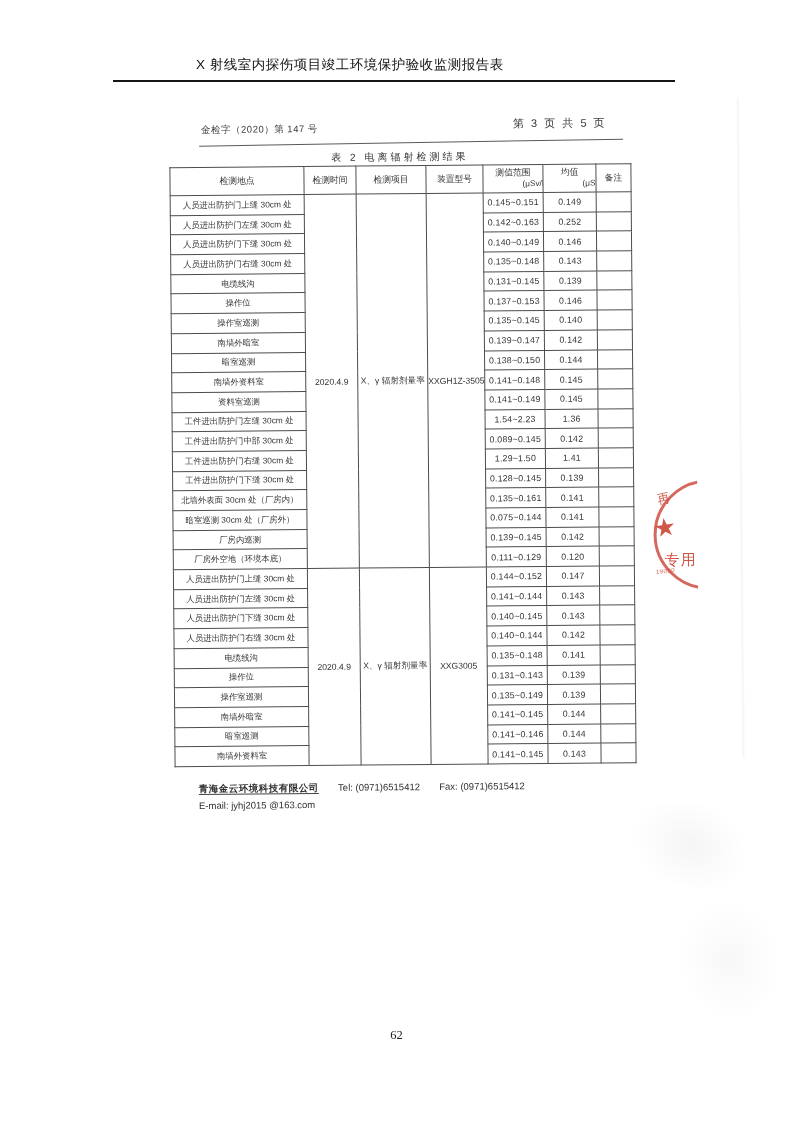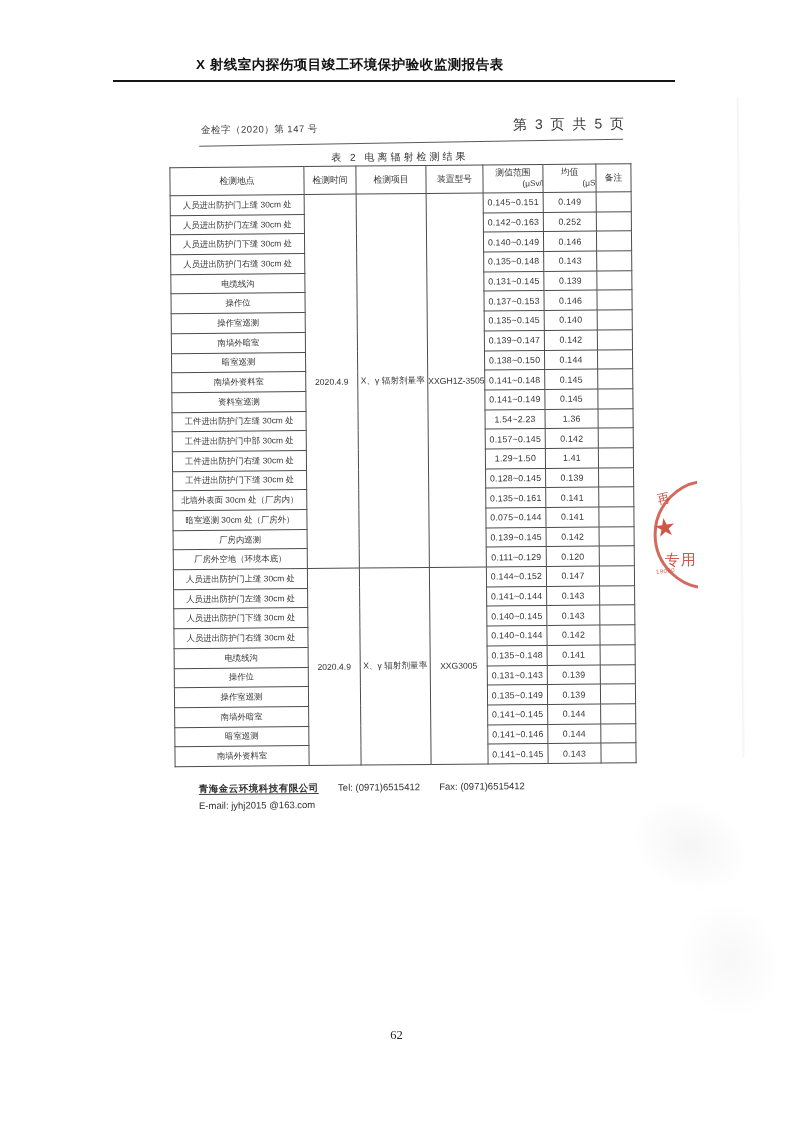--- a/index.html
+++ b/index.html
@@ -1,32 +1,32 @@
 <!DOCTYPE html>
 <html><head>
 <meta charset="utf-8">
 <style>
   * { margin:0; padding:0; box-sizing:border-box; }
   html,body { width:793px; height:1122px; background:#ffffff; overflow:hidden;
     font-family:"Liberation Sans","DejaVu Sans",sans-serif; color:#2b2b2b; position:relative; }
 
   
   .top-title { position:absolute; top:56px; left:0; width:700px; text-align:center;
-    font-size:13.5px; font-weight:bold; letter-spacing:0.5px; color:#111; }
+    font-size:13.5px; font-weight:normal; letter-spacing:0.5px; color:#111; }
   .top-rule { position:absolute; top:80px; left:113px; width:562px; height:0;
     border-top:2px solid #161616; }
 
   
   .scan { position:absolute; left:112px; top:94px; width:634px; height:745px;
     transform:rotate(-0.5deg); transform-origin:50% 50%; }
   .scan-edge { position:absolute; left:628px; top:6px; width:3px; height:660px;
     background:linear-gradient(to right, rgba(0,0,0,0.05), rgba(0,0,0,0)); }
 
   .doc-ref { position:absolute; left:92px; top:28px; font-size:9.5px; color:#3a3a3a; letter-spacing:0.5px; }
-  .page-ref { position:absolute; left:404px; top:23px; font-size:14px; color:#3a3a3a; letter-spacing:2px; }
+  .page-ref { position:absolute; left:404px; top:23px; font-size:11px; color:#3a3a3a; letter-spacing:2px; }
   .ref-line { position:absolute; left:90px; top:48px; width:424px; border-top:1.2px solid #5a5a5a;
     transform:rotate(-0.45deg); }
 
   .tbl-title { position:absolute; left:60px; top:56px; width:461px; text-align:center;
     font-size:10px; color:#333; letter-spacing:3px; }
 
   
   table.results { position:absolute; left:60px; top:71px; width:461px;
     border-collapse:collapse; table-layout:fixed; }
   table.results th, table.results td { border:1px solid #4d4d4d; text-align:center;
@@ -180,21 +180,21 @@
           <td class="c-num"></td>
         </tr>
         <tr>
           <td class="c-loc">工件进出防护门左缝 30cm 处</td>
           <td class="c-num">1.54~2.23</td>
           <td class="c-num">1.36</td>
           <td class="c-num"></td>
         </tr>
         <tr>
           <td class="c-loc">工件进出防护门中部 30cm 处</td>
-          <td class="c-num">0.157~0.145</td>
+          <td class="c-num">0.089~0.145</td>
           <td class="c-num">0.142</td>
           <td class="c-num"></td>
         </tr>
         <tr>
           <td class="c-loc">工件进出防护门右缝 30cm 处</td>
           <td class="c-num">1.29~1.50</td>
           <td class="c-num">1.41</td>
           <td class="c-num"></td>
         </tr>
         <tr>

